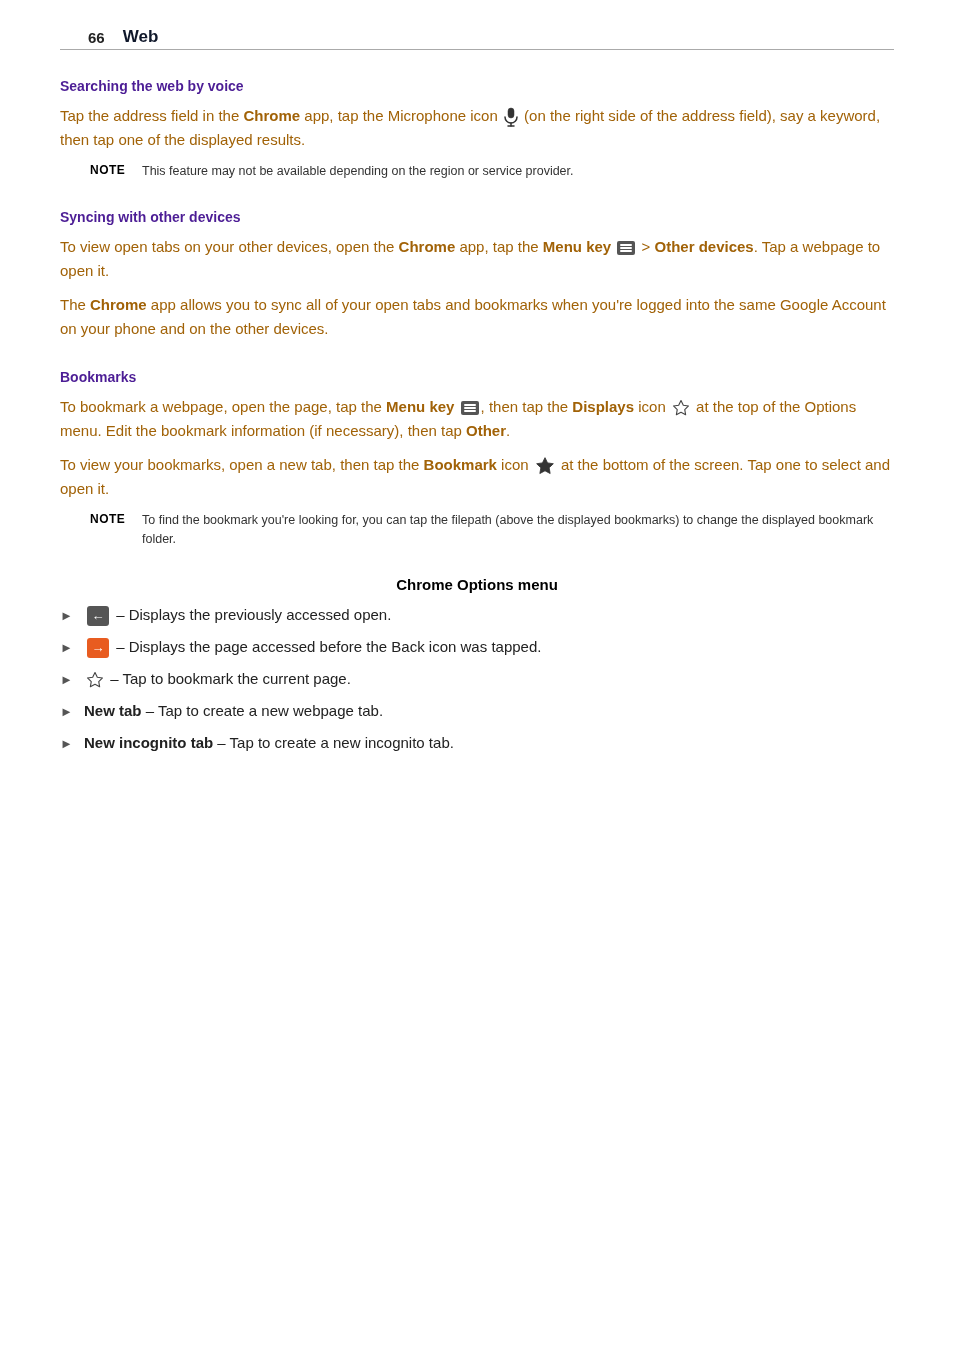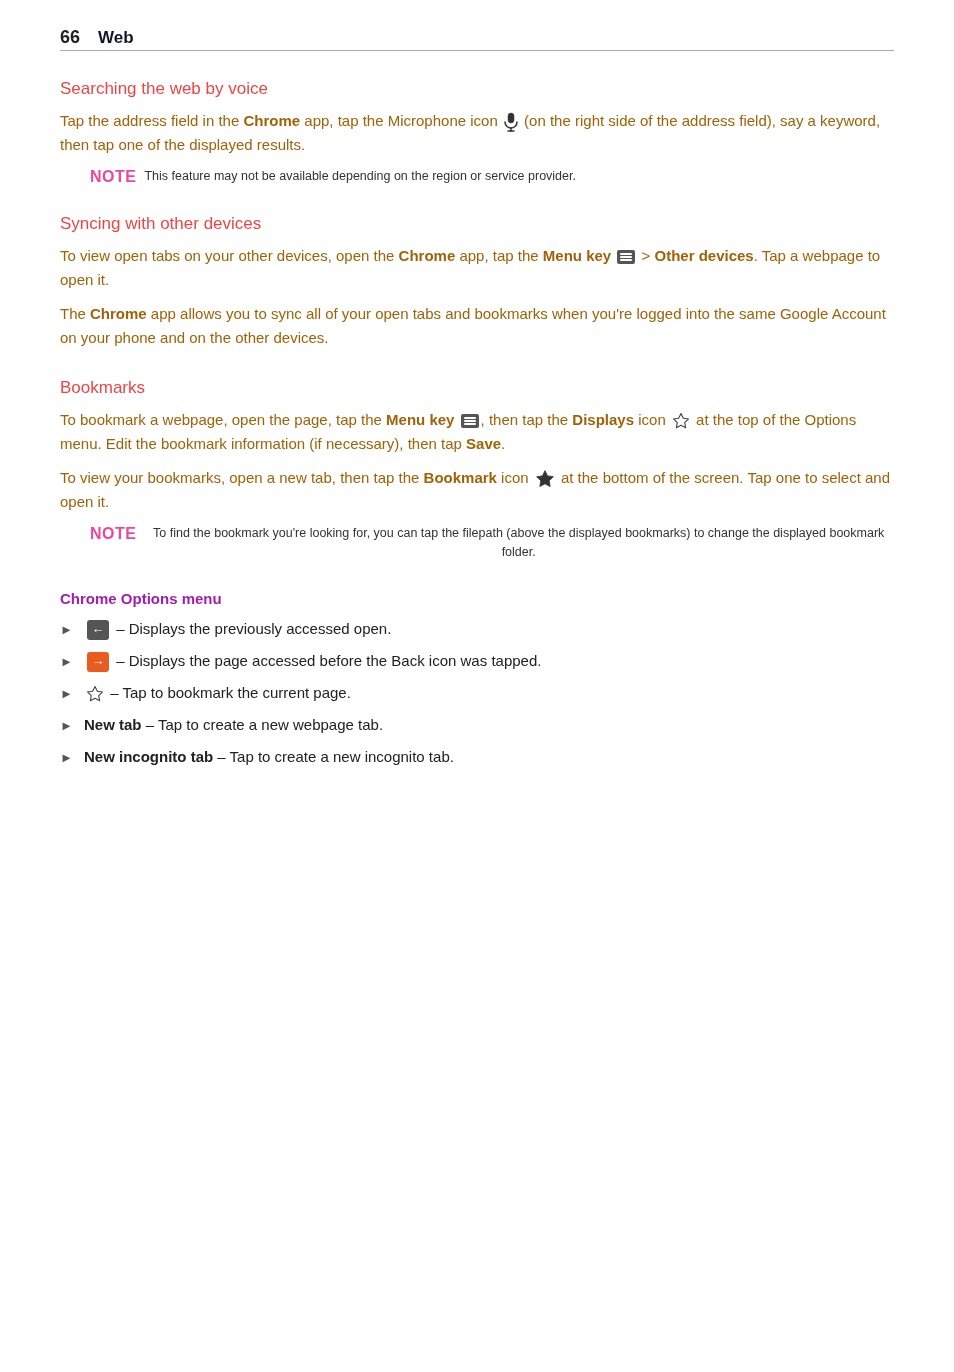--- a/index.html
+++ b/index.html
@@ -17,75 +17,76 @@
       max-width: 954px;
     }
     .page-header {
       display: flex;
       align-items: flex-end;
       border-bottom: 1.5px solid #aaa;
       padding-bottom: 4px;
       margin-bottom: 28px;
     }
     .page-number {
-      font-size: 18px;
+      font-size: 15px;
       font-weight: bold;
       color: #222;
       margin-right: 18px;
       line-height: 1;
+      margin-left: 28px;
     }
     .page-title {
       font-size: 17px;
       font-weight: bold;
       color: #0f172a;
       line-height: 1;
     }
     .section {
       margin-bottom: 28px;
     }
     .section-heading {
-      font-size: 17px;
-      font-weight: normal;
-      color: #ef4444;
+      font-size: 14px;
+      font-weight: bold;
+      color: #4c1d95;
       margin-bottom: 10px;
     }
     .subsection-heading {
       font-size: 15px;
       font-weight: bold;
-      color: #a21caf;
+      color: #000000;
       margin-bottom: 8px;
+      text-align: center;
     }
     .body-text {
       font-size: 15px;
       color: #a16207;
       line-height: 1.6;
       margin-bottom: 10px;
     }
     .bold-inline {
       font-weight: bold;
     }
     .note-block {
       display: flex;
       align-items: flex-start;
       margin: 10px 0 10px 30px;
     }
     .note-label {
-      font-size: 16px;
-      font-weight: bold;
-      color: #ec4899;
+      font-size: 12px;
+      font-weight: bold;
+      color: #000000;
       min-width: 44px;
       margin-right: 8px;
       padding-top: 1px;
       letter-spacing: 0.5px;
     }
     .note-text {
       font-size: 12.5px;
       color: #333;
       line-height: 1.5;
-      text-align: center;
     }
     .menu-key-icon {
       display: inline-block;
       width: 18px;
       height: 14px;
       background: #555;
       border-radius: 2px;
       vertical-align: middle;
       position: relative;
       margin: 0 2px;
@@ -191,21 +192,21 @@
 
   <div class="section">
     <div class="section-heading">Bookmarks</div>
     <p class="body-text">
       To bookmark a webpage, open the page, tap the <span class="bold-inline">Menu key</span>
       <span class="menu-key-icon"></span>,
       then tap the <span class="bold-inline">Displays</span> icon
       <svg width="18" height="18" viewBox="0 0 24 24" style="vertical-align:middle;display:inline-block;margin:0 2px;" fill="none" xmlns="http://www.w3.org/2000/svg">
         <path d="M12 2l3.09 6.26L22 9.27l-5 4.87 1.18 6.88L12 17.77l-6.18 3.25L7 14.14 2 9.27l6.91-1.01L12 2z" stroke="#444" stroke-width="1.5" fill="none" stroke-linejoin="round"></path>
       </svg>
-      at the top of the Options menu. Edit the bookmark information (if necessary), then tap <span class="bold-inline">Save</span>.
+      at the top of the Options menu. Edit the bookmark information (if necessary), then tap <span class="bold-inline">Other</span>.
     </p>
     <p class="body-text">
       To view your bookmarks, open a new tab, then tap the <span class="bold-inline">Bookmark</span> icon
       <svg width="20" height="20" viewBox="0 0 24 24" style="vertical-align:middle;display:inline-block;margin:0 2px;" fill="#333" xmlns="http://www.w3.org/2000/svg">
         <path d="M12 2l3.09 6.26L22 9.27l-5 4.87 1.18 6.88L12 17.77l-6.18 3.25L7 14.14 2 9.27l6.91-1.01L12 2z" stroke="#333" stroke-width="1" fill="#333" stroke-linejoin="round"></path>
       </svg>
       at the bottom of the screen. Tap one to select and open it.
     </p>
     <div class="note-block">
       <span class="note-label">NOTE</span>

